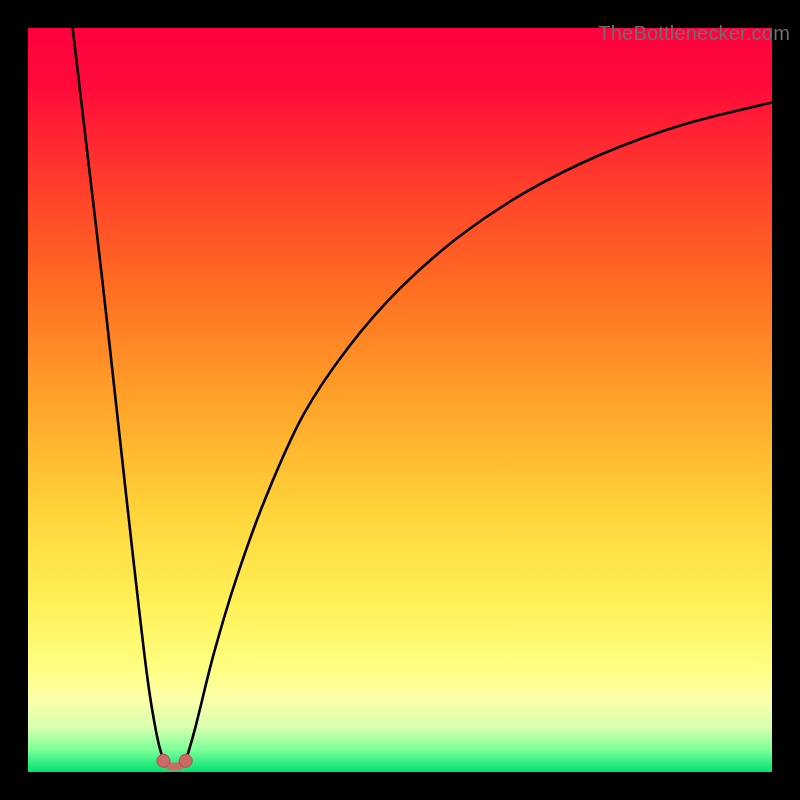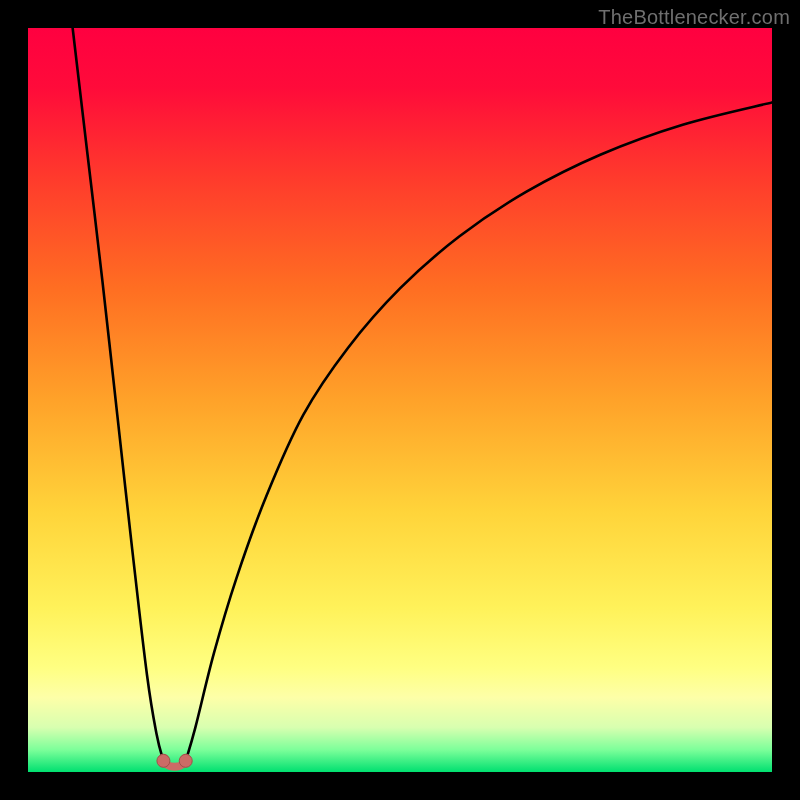--- a/index.html
+++ b/index.html
@@ -21,21 +21,21 @@
   }
   .plot-area {
     position: absolute;
     left: 0;
     top: 0;
     width: 744px;
     height: 744px;
   }
   .attribution {
     position: absolute;
-    top: 6px;
+    top: 22px;
     right: 10px;
     color: #6f6f6f;
     font-size: 20px;
     font-weight: 500;
     letter-spacing: 0.2px;
     user-select: none;
   }
 </style>
 </head>
 <body>

